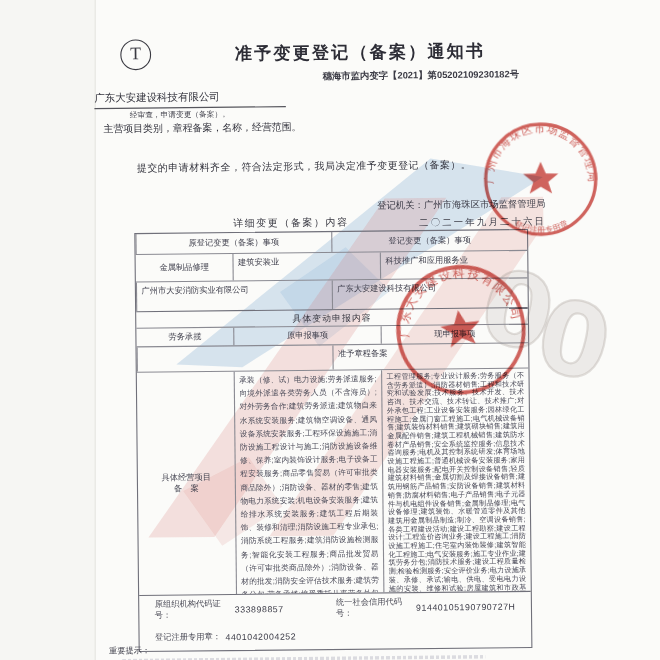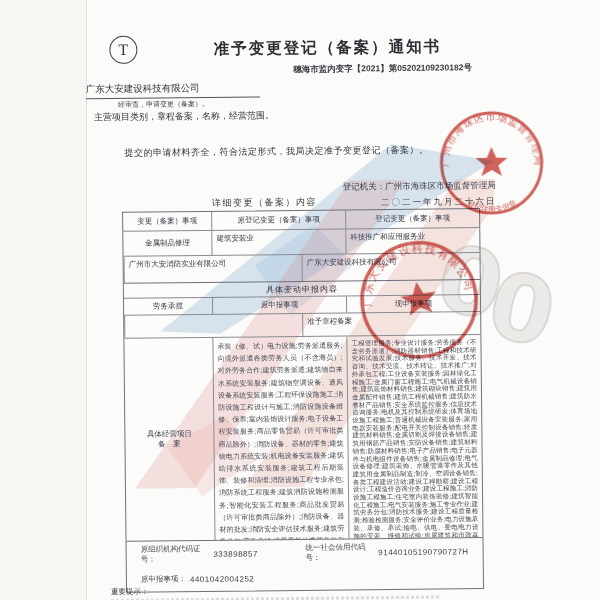--- a/index.html
+++ b/index.html
@@ -92,21 +92,21 @@
   .r-scope{height:202px;}
   .cell-old{font-size:7px;line-height:12.2px;color:#4a4a58;text-align:justify;overflow:hidden;}
   .cell-new{font-size:6.5px;line-height:7.7px;color:#4a4a58;text-align:justify;overflow:hidden;}
   .r-footer1{height:26px;border-top:1px solid #70707a;display:flex;align-items:center;
       padding:0 14px;gap:6px;font-size:7.5px;color:#4a4a56;}
   .r-footer2{height:24px;border-top:none;display:flex;align-items:center;
       padding:0 14px;gap:4px;font-size:7.5px;color:#4a4a56;}
   .code-val{font-size:8px;color:#3a3a46;letter-spacing:0.5px;}
   .gap{width:40px;}
   .important-notice{
-    position:absolute;left:96px;top:585px;font-size:7.5px;color:#3c3c48;margin-left:12px;
+    position:absolute;left:96px;top:585px;font-size:7.5px;color:#3c3c48;
   }
   .blur-text-line{
     position:absolute;left:108px;top:597px;width:330px;height:3px;opacity:0.22;
     background:repeating-linear-gradient(90deg,#6a6a88 0 3px,transparent 3px 5px);
   }
   
   .watermark-logo{position:absolute;left:105px;top:115px;z-index:1;pointer-events:none;}
   .watermark-digits{
     position:absolute;left:438px;top:236px;z-index:2;
     font-family:"DejaVu Sans",sans-serif;font-weight:bold;font-size:92px;
@@ -150,21 +150,20 @@
       <div class="company-name">广东大安建设科技有限公司</div>
       <div class="review-note">经审查，申请变更（备案）。</div>
       <div class="items-line">主营项目类别，章程备案，名称，经营范围。</div>
       <div class="approval-paragraph">提交的申请材料齐全，符合法定形式，我局决定准予变更登记（备案）。</div>
       <div class="authority-line">登记机关：广州市海珠区市场监督管理局</div>
       <div class="issue-date">二〇二一年九月二十六日</div>
       <div class="table1-title">详细变更（备案）内容</div>
 
       <div class="docbox">
         <div class="trow hdr">
-          <div class="c1">变更（备案）事项</div>
           <div class="c2">原登记变更（备案）事项</div>
           <div class="c3">登记变更（备案）事项</div>
         </div>
         <div class="trow r-main">
           <div class="c1">金属制品修理</div>
           <div class="c2">建筑安装业</div>
           <div class="c3">科技推广和应用服务业</div>
         </div>
         <div class="trow r-name">
           <div class="c2">广州市大安消防实业有限公司</div>
@@ -192,21 +191,21 @@
         </div>
 
         <div class="r-footer1">
           <span>原组织机构代码证号：</span>
           <span class="code-val">333898857</span>
           <span class="gap"></span>
           <span>统一社会信用代码号：</span>
           <span class="code-val">91440105190790727H</span>
         </div>
         <div class="r-footer2">
-          <span>原申报事项：</span>
+          <span>登记注册专用章：</span>
           <span class="code-val">4401042004252</span>
         </div>
       </div>
 
       <div class="important-notice">重要提示：</div>
       <div class="blur-text-line"></div>
     </div>
 
     <svg class="stamp stamp-gov" width="120" height="120" viewBox="-60 -60 120 120">
       <defs>

